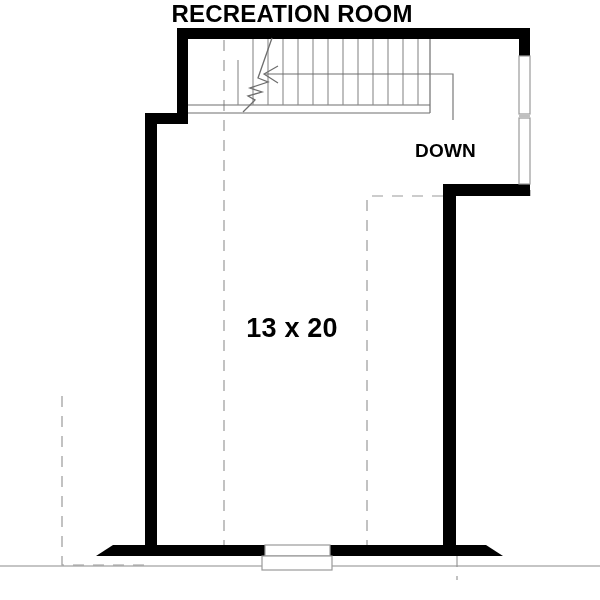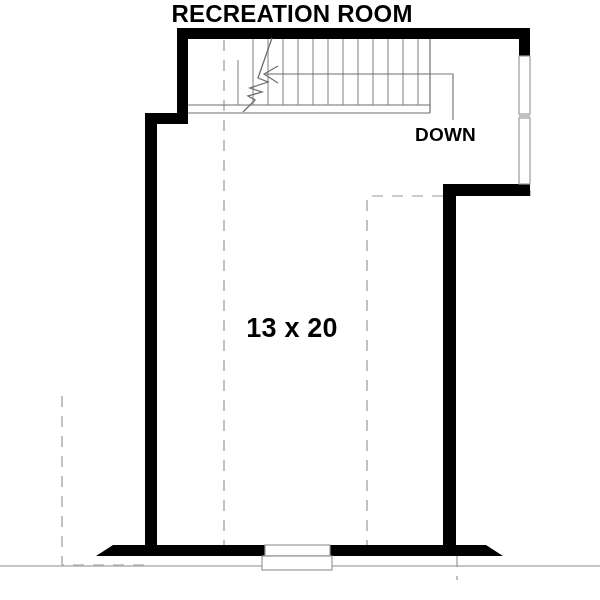--- a/index.html
+++ b/index.html
@@ -86,21 +86,21 @@
   #room-dims {
     left: 0;
     top: 313px;
     width: 600px;
     text-align: center;
     font-size: 27px;
     transform: translateX(-8px);
   }
   #down-label {
     left: 415px;
-    top: 124px;
+    top: 140px;
     font-size: 19px;
   }
 </style>
 </head>
 <body>
 
 <div id="plan-root">
 
   <svg id="plan-svg" viewBox="0 0 600 600">
 

